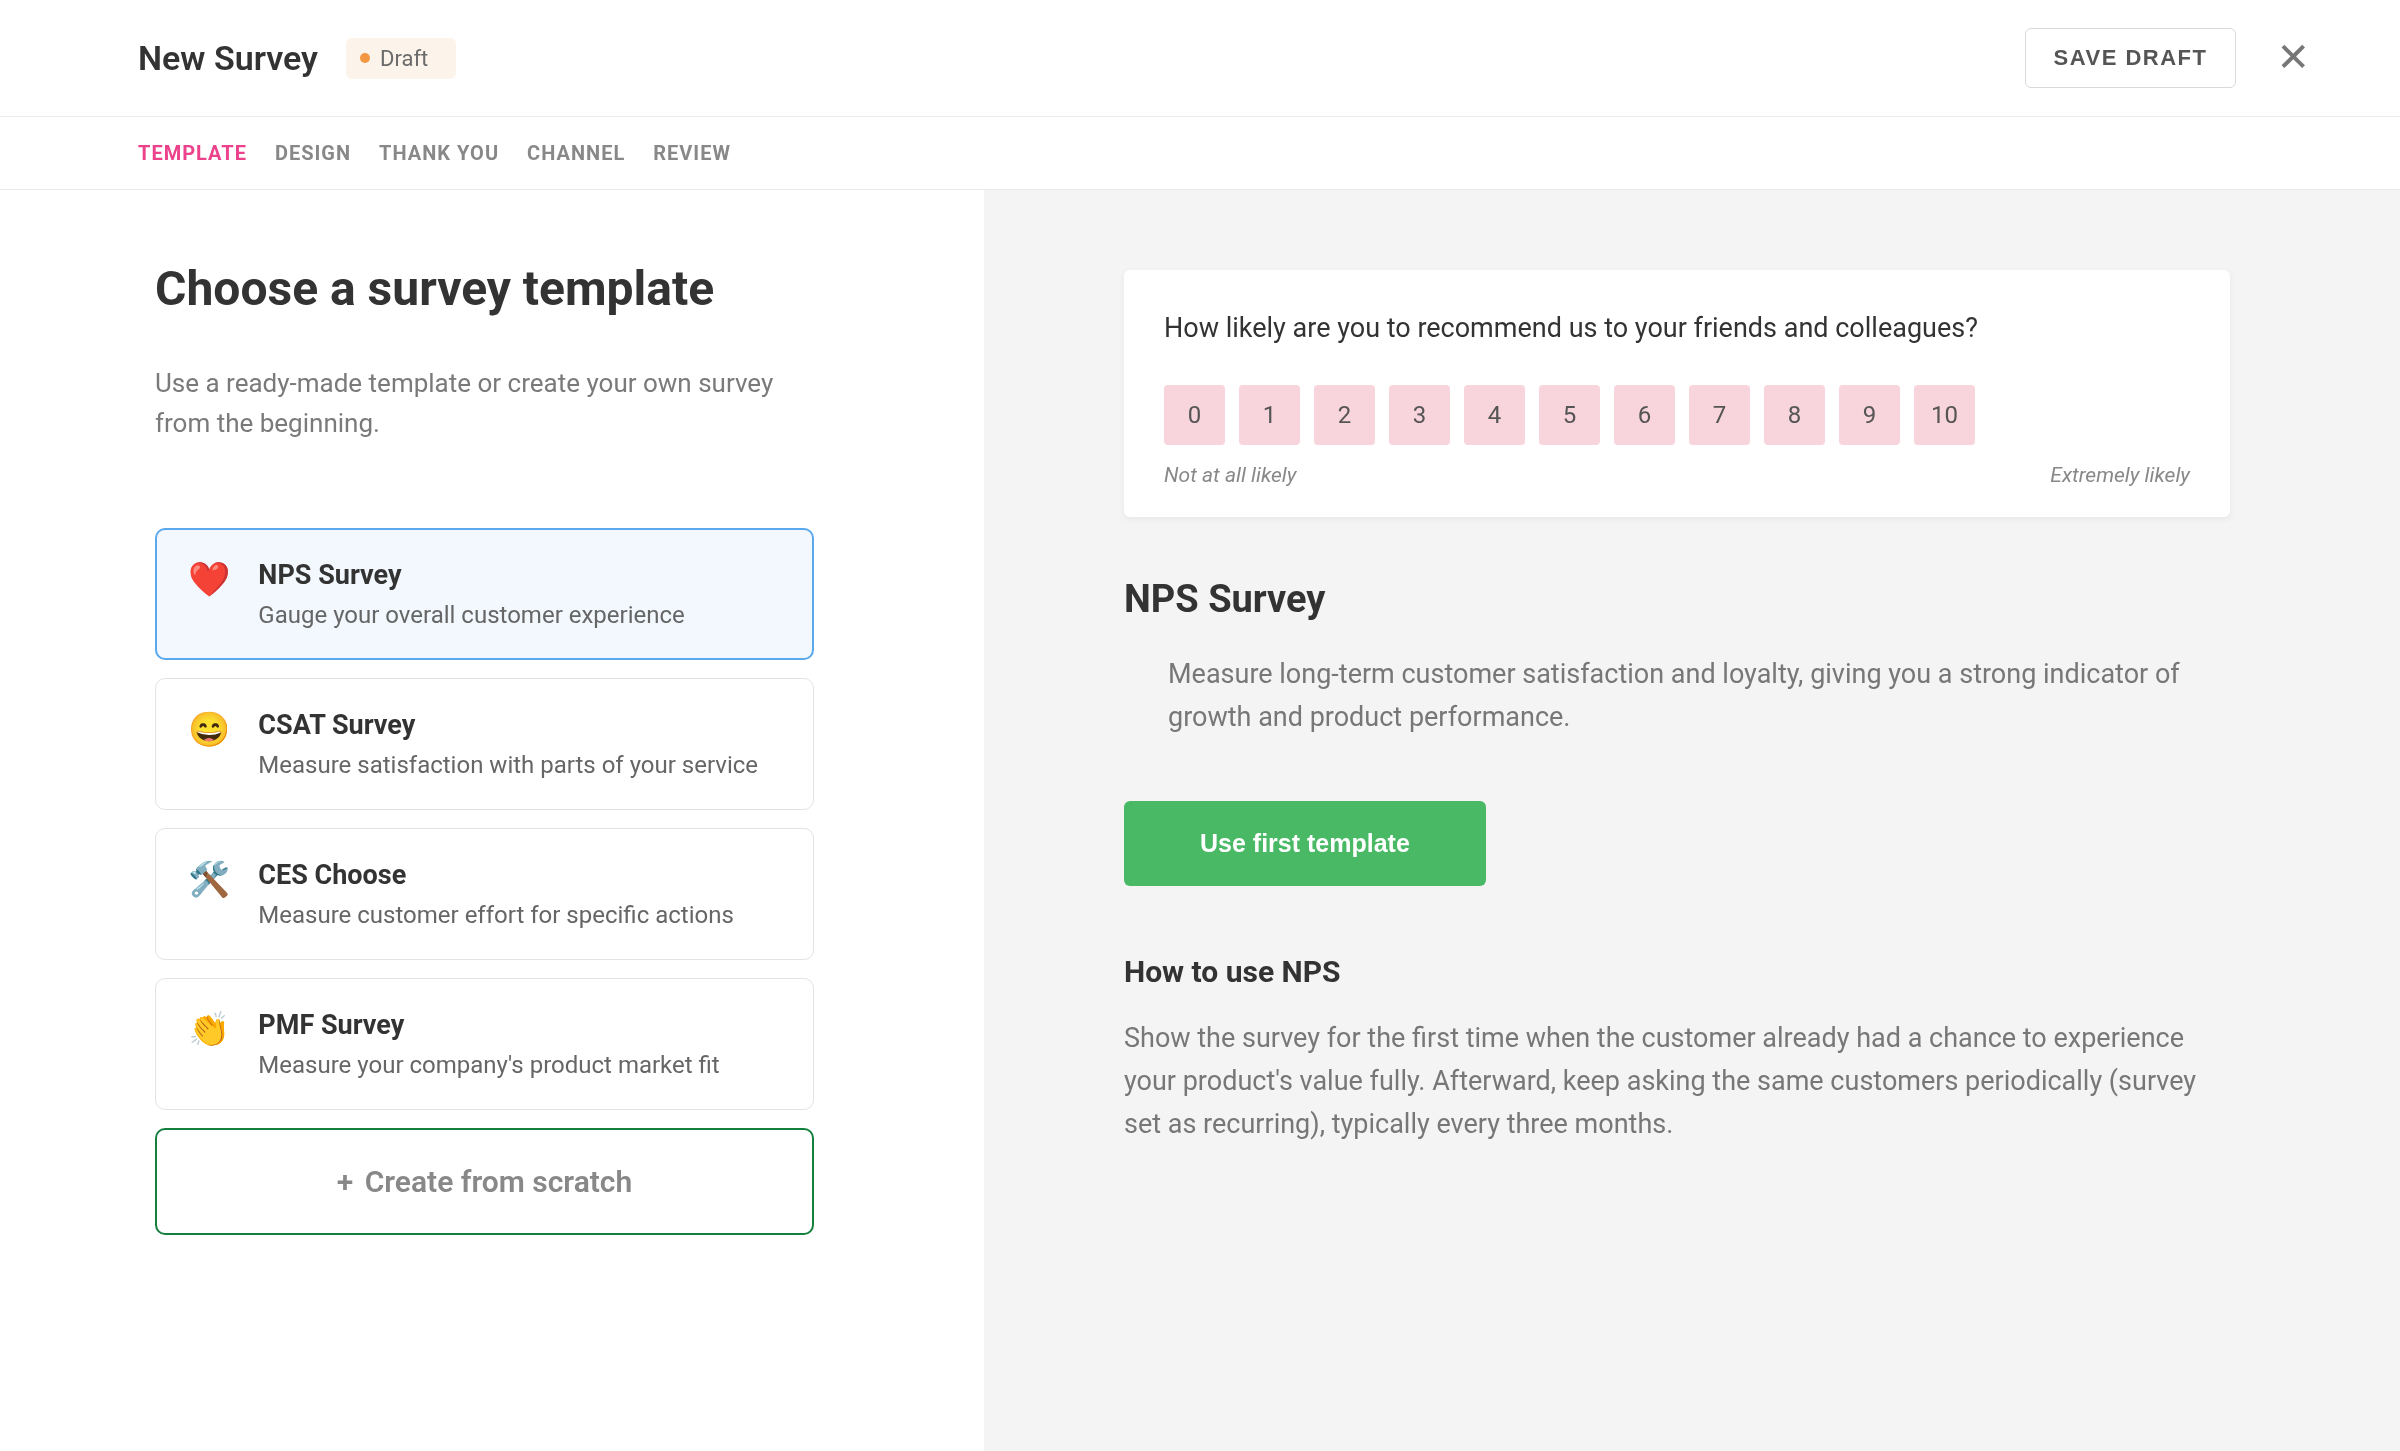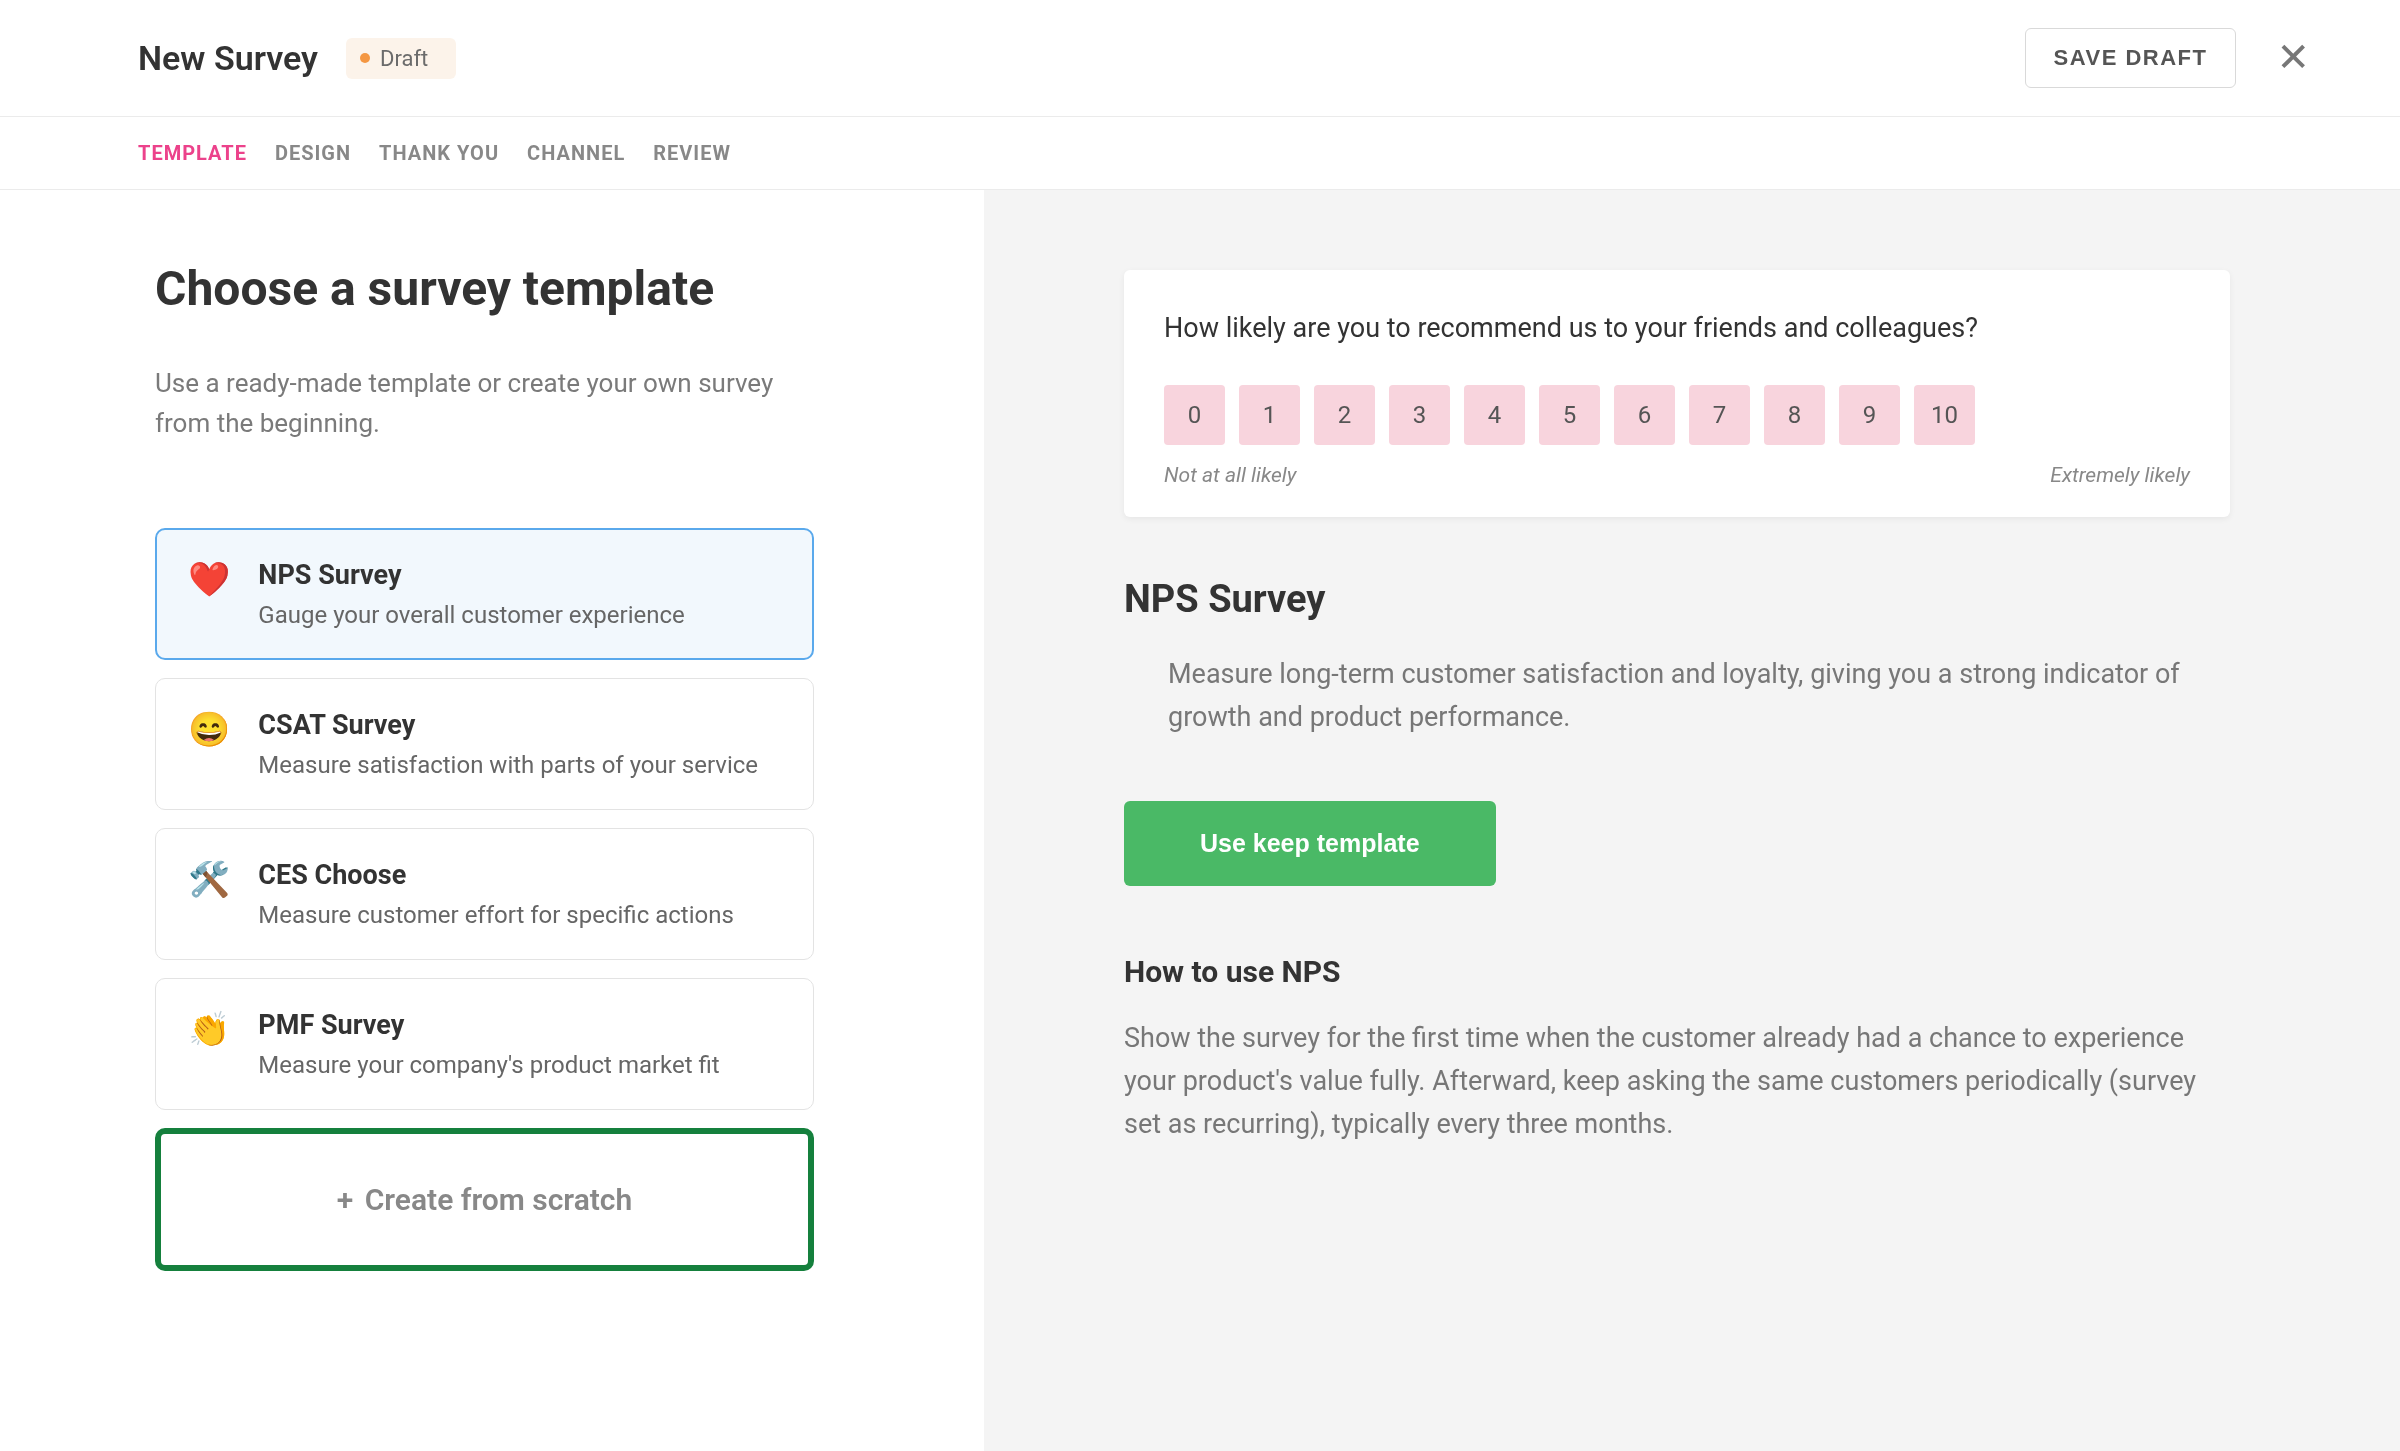--- a/index.html
+++ b/index.html
@@ -97,23 +97,23 @@
   .card.selected {
     border: 2px solid #5aa9ec;
     background: #f2f8fd;
     padding: 29px 31px;
   }
   .card-icon { font-size: 34px; line-height: 1.2; }
   .card-body { flex: 1; }
   .card-title { font-size: 27px; font-weight: 700; color: #333; margin-bottom: 10px; }
   .card-desc { font-size: 24px; color: #666; }
   .scratch-card {
-    border: 6px solid #15803d;
+    border: 2px solid #15803d;
     border-radius: 10px;
-    padding: 48px 32px;
+    padding: 34px 32px;
     text-align: center;
     font-size: 30px;
     font-weight: 600;
     color: #888;
     cursor: pointer;
   }
   .scratch-plus { margin-right: 4px; }
   .preview-box {
     background: #fff;
     border-radius: 6px;
@@ -255,18 +255,18 @@
         <div class="score-cell">10</div>
       </div>
       <div class="score-labels">
         <span>Not at all likely</span>
         <span>Extremely likely</span>
       </div>
     </div>
 
     <h2 class="detail-title">NPS Survey</h2>
     <p class="detail-desc">Measure long-term customer satisfaction and loyalty, giving you a strong indicator of growth and product performance.</p>
-    <button class="use-template-btn">Use keep template</button>
+    <button class="use-template-btn">Use first template</button>
 
     <h3 class="howto-title">How to use NPS</h3>
     <p class="howto-body">Show the survey for the first time when the customer already had a chance to experience your product's value fully. Afterward, keep asking the same customers periodically (survey set as recurring), typically every three months.</p>
   </div>
 </div>
 
 </body></html>

